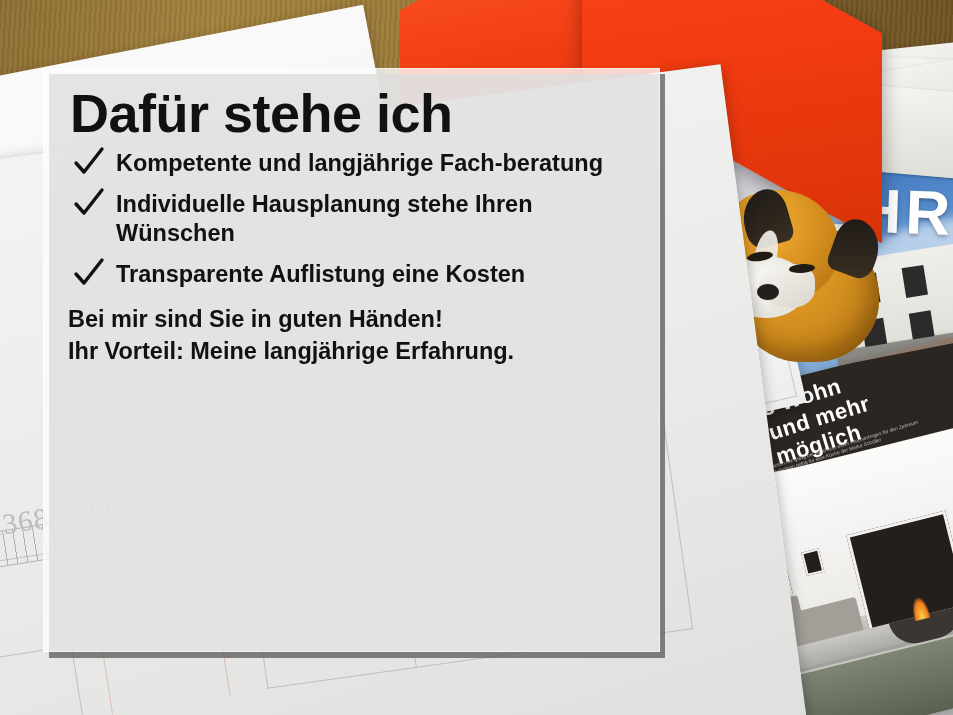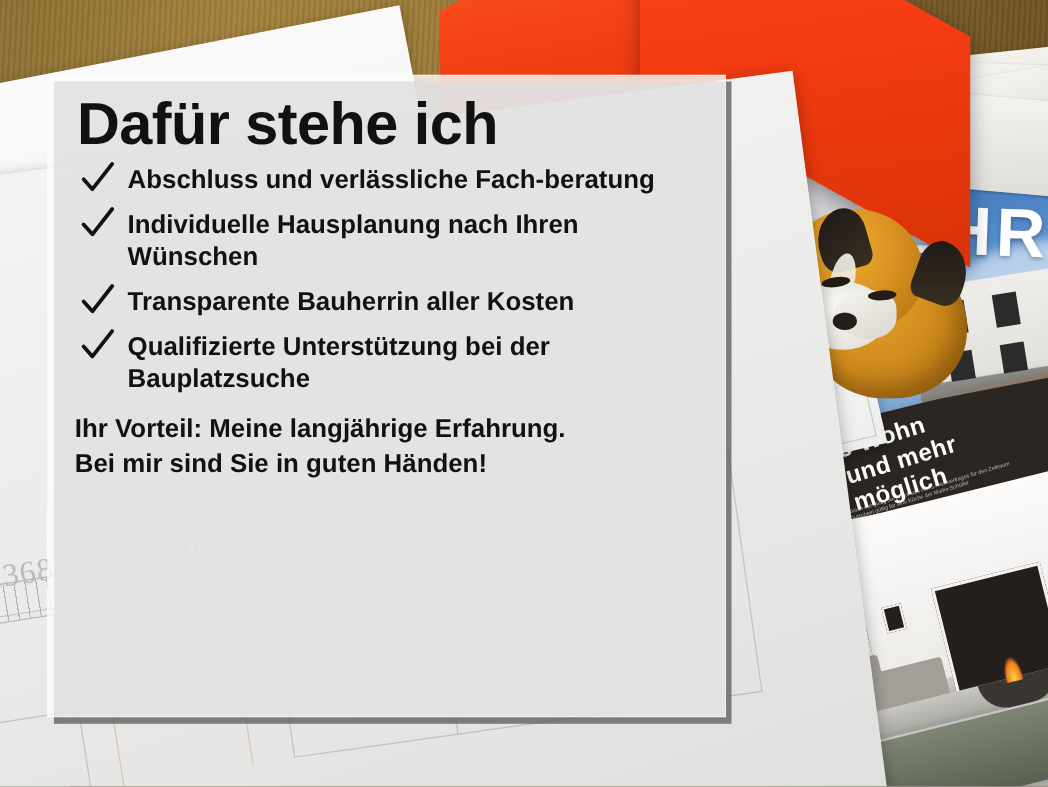--- a/index.html
+++ b/index.html
@@ -422,48 +422,40 @@
     <div class="panel-inner">
       <h1 class="headline">Dafür stehe ich</h1>
 
       <ul class="bullets">
         <li>
           <span class="check">
             <svg width="34" height="34" viewBox="0 0 34 34" aria-hidden="true">
               <path d="M4 18 L12 27 L30 4" fill="none" stroke="#111111" stroke-width="3.4" stroke-linecap="round" stroke-linejoin="round"></path>
             </svg>
           </span>
-          <span>Abschluss und verlässliche Fach-beratung</span>
+          <span>Kompetente und langjährige Fach-beratung</span>
         </li>
         <li>
           <span class="check">
             <svg width="34" height="34" viewBox="0 0 34 34" aria-hidden="true">
               <path d="M4 18 L12 27 L30 4" fill="none" stroke="#111111" stroke-width="3.4" stroke-linecap="round" stroke-linejoin="round"></path>
             </svg>
           </span>
-          <span>Individuelle Hausplanung nach Ihren Wünschen</span>
+          <span>Individuelle Hausplanung stehe Ihren Wünschen</span>
         </li>
         <li>
           <span class="check">
             <svg width="34" height="34" viewBox="0 0 34 34" aria-hidden="true">
               <path d="M4 18 L12 27 L30 4" fill="none" stroke="#111111" stroke-width="3.4" stroke-linecap="round" stroke-linejoin="round"></path>
             </svg>
           </span>
-          <span>Transparente Bauherrin aller Kosten</span>
-        </li>
-        <li>
-          <span class="check">
-            <svg width="34" height="34" viewBox="0 0 34 34" aria-hidden="true">
-              <path d="M4 18 L12 27 L30 4" fill="none" stroke="#111111" stroke-width="3.4" stroke-linecap="round" stroke-linejoin="round"></path>
-            </svg>
-          </span>
-          <span>Qualifizierte Unterstützung bei der Bauplatzsuche</span>
+          <span>Transparente Auflistung eine Kosten</span>
         </li>
       </ul>
 
       <div class="closing">
+        <div>Bei mir sind Sie in guten Händen!</div>
         <div>Ihr Vorteil: Meine langjährige Erfahrung.</div>
-        <div>Bei mir sind Sie in guten Händen!</div>
       </div>
     </div>
   </div>
 
 </div>
 
 </body></html>

